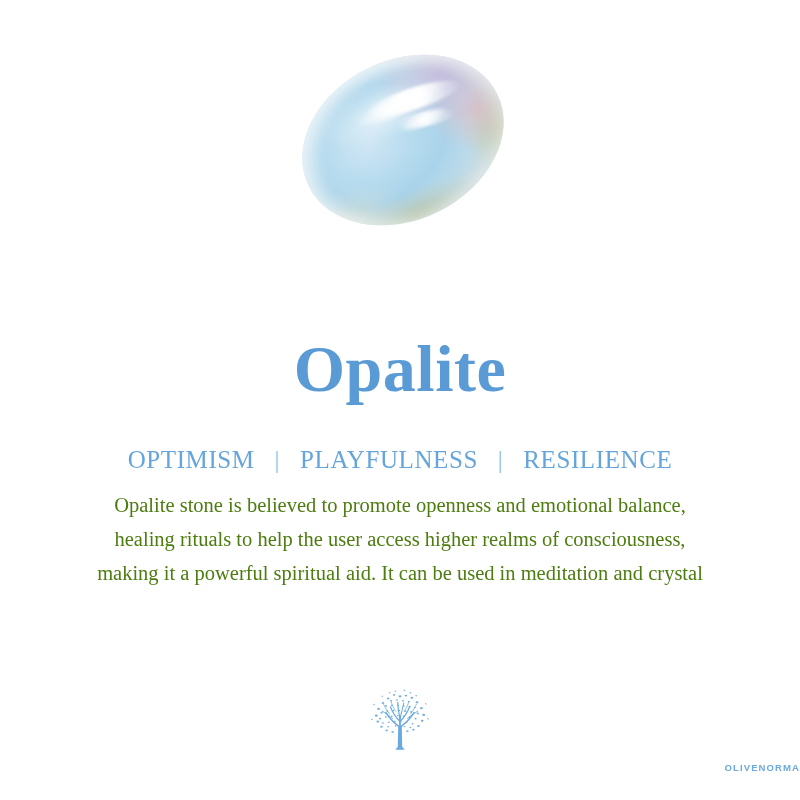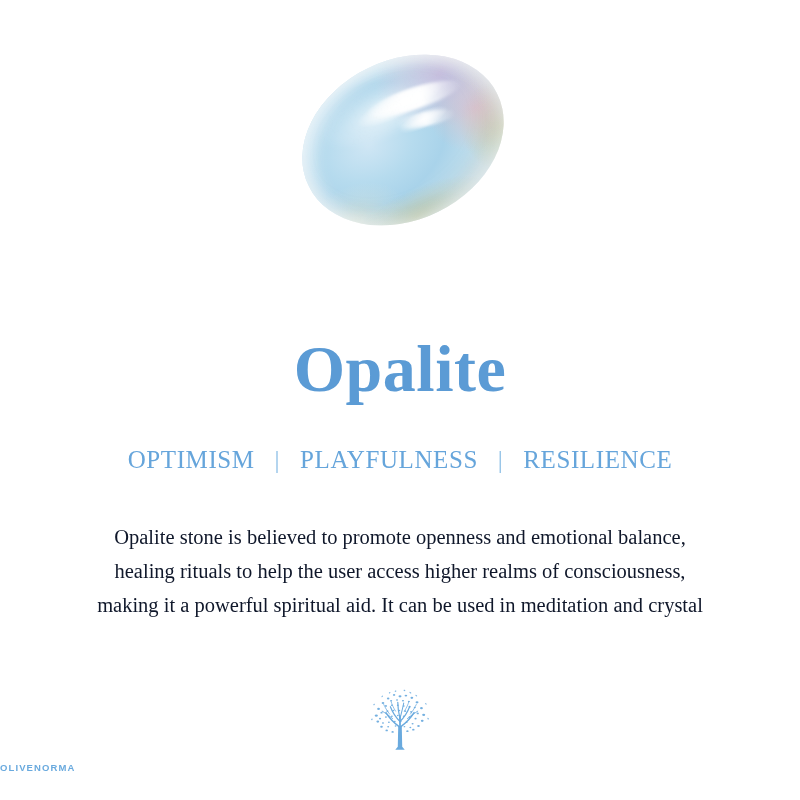--- a/index.html
+++ b/index.html
@@ -137,37 +137,37 @@
     display: inline-block;
     padding: 0 13px;
     color: #8dbfe6;
     font-weight: 300;
   }
 
   
   .body-text {
     position: absolute;
     left: 20px;
-    top: 520px;
+    top: 488px;
     width: 760px;
     text-align: center;
     font-family: "Liberation Serif", "DejaVu Serif", serif;
     font-size: 20.5px;
-    color: #0f172a;
+    color: #4d7c0f;
     line-height: 34px;
   }
   .body-text .ln { display: block; white-space: nowrap; }
 
   
   .logo {
     position: absolute;
     left: 0;
     top: 686px;
     width: 800px;
-    text-align: left;
+    text-align: right;
   }
   .logo-mark {
     display: block;
     margin: 0 auto;
     width: 74px;
     height: 74px;
   }
   .logo-word {
     display: block;
     margin-top: 2px;

